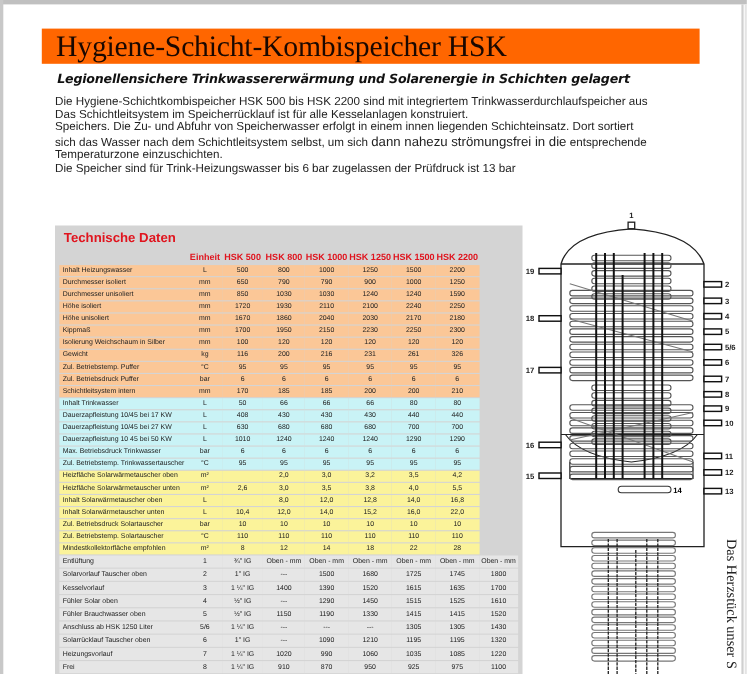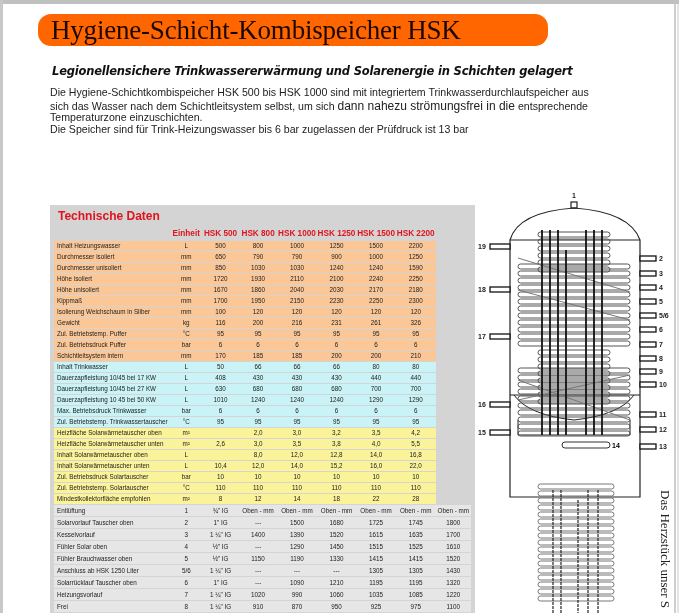--- a/index.html
+++ b/index.html
@@ -6,23 +6,22 @@
   body {
     width: 679px; height: 613px; overflow: hidden; position: relative;
     background: #ffffff;
     font-family: "Liberation Sans", sans-serif;
   }
   .frame-top { position: absolute; left: 0; top: 0; width: 679px; height: 4px; background: #c0c0c0; }
   .frame-left { position: absolute; left: 0; top: 0; width: 3px; height: 613px; background: #c8c8c8; }
   .frame-right { position: absolute; left: 674px; top: 4px; width: 2px; height: 609px; background: #cfcfcf; }
   .frame-right2 { position: absolute; left: 677px; top: 4px; width: 2px; height: 609px; background: #e4e4e4; }
   .title-bar {
-    position: absolute; left: 38px; top: 14px; width: 510px; height: 32px;
+    position: absolute; left: 38px; top: 26px; width: 598px; height: 32px;
     background: #ff6600;
-    border-radius: 13px;
   }
   .title-bar span {
     position: absolute; left: 13px; top: 1px;
     font-family: "Liberation Serif", serif; font-size: 27px; color: #1a0800; white-space: nowrap;
     letter-spacing: -0.2px;
   }
   .subtitle {
     position: absolute; left: 52px; top: 64px;
     font-family: "DejaVu Sans", sans-serif; font-size: 11.5px; font-weight: bold; font-style: italic;
     color: #111; white-space: nowrap; letter-spacing: -0.2px;
@@ -78,21 +77,23 @@
 <div class="frame-right"></div>
 <div class="frame-right2"></div>
 
 <div class="title-bar">
   <span>Hygiene-Schicht-Kombispeicher HSK</span>
 </div>
 
 <div class="subtitle">Legionellensichere Trinkwassererwärmung  und Solarenergie in Schichten gelagert</div>
 
 <div class="intro">
-  <p>Die Hygiene-Schichtkombispeicher HSK 500 bis HSK 1000 sind mit integriertem Trinkwasserdurchlaufspeicher aus</p>
+  <p>Die Hygiene-Schichtkombispeicher HSK 500 bis HSK 2200 sind mit integriertem Trinkwasserdurchlaufspeicher aus</p>
+  <p>Das Schichtleitsystem im Speicherrücklauf ist für alle Kesselanlagen konstruiert.</p>
+  <p>Speichers. Die Zu- und Abfuhr von Speicherwasser erfolgt in einem innen liegenden Schichteinsatz. Dort sortiert</p>
   <p class="big" style="margin-top:2px;">
     <span>sich das Wasser nach dem Schichtleitsystem selbst, um sich </span><span class="lg">dann nahezu strömungsfrei in die</span><span> entsprechende</span>
   </p>
   <p>Temperaturzone einzuschichten.</p>
   <p>Die Speicher sind für Trink-Heizungswasser bis 6 bar zugelassen der Prüfdruck ist 13 bar</p>
 </div>
 
 <div class="table-wrap">
   <div class="table-inner">
     <div class="tech-title">Technische Daten</div>

